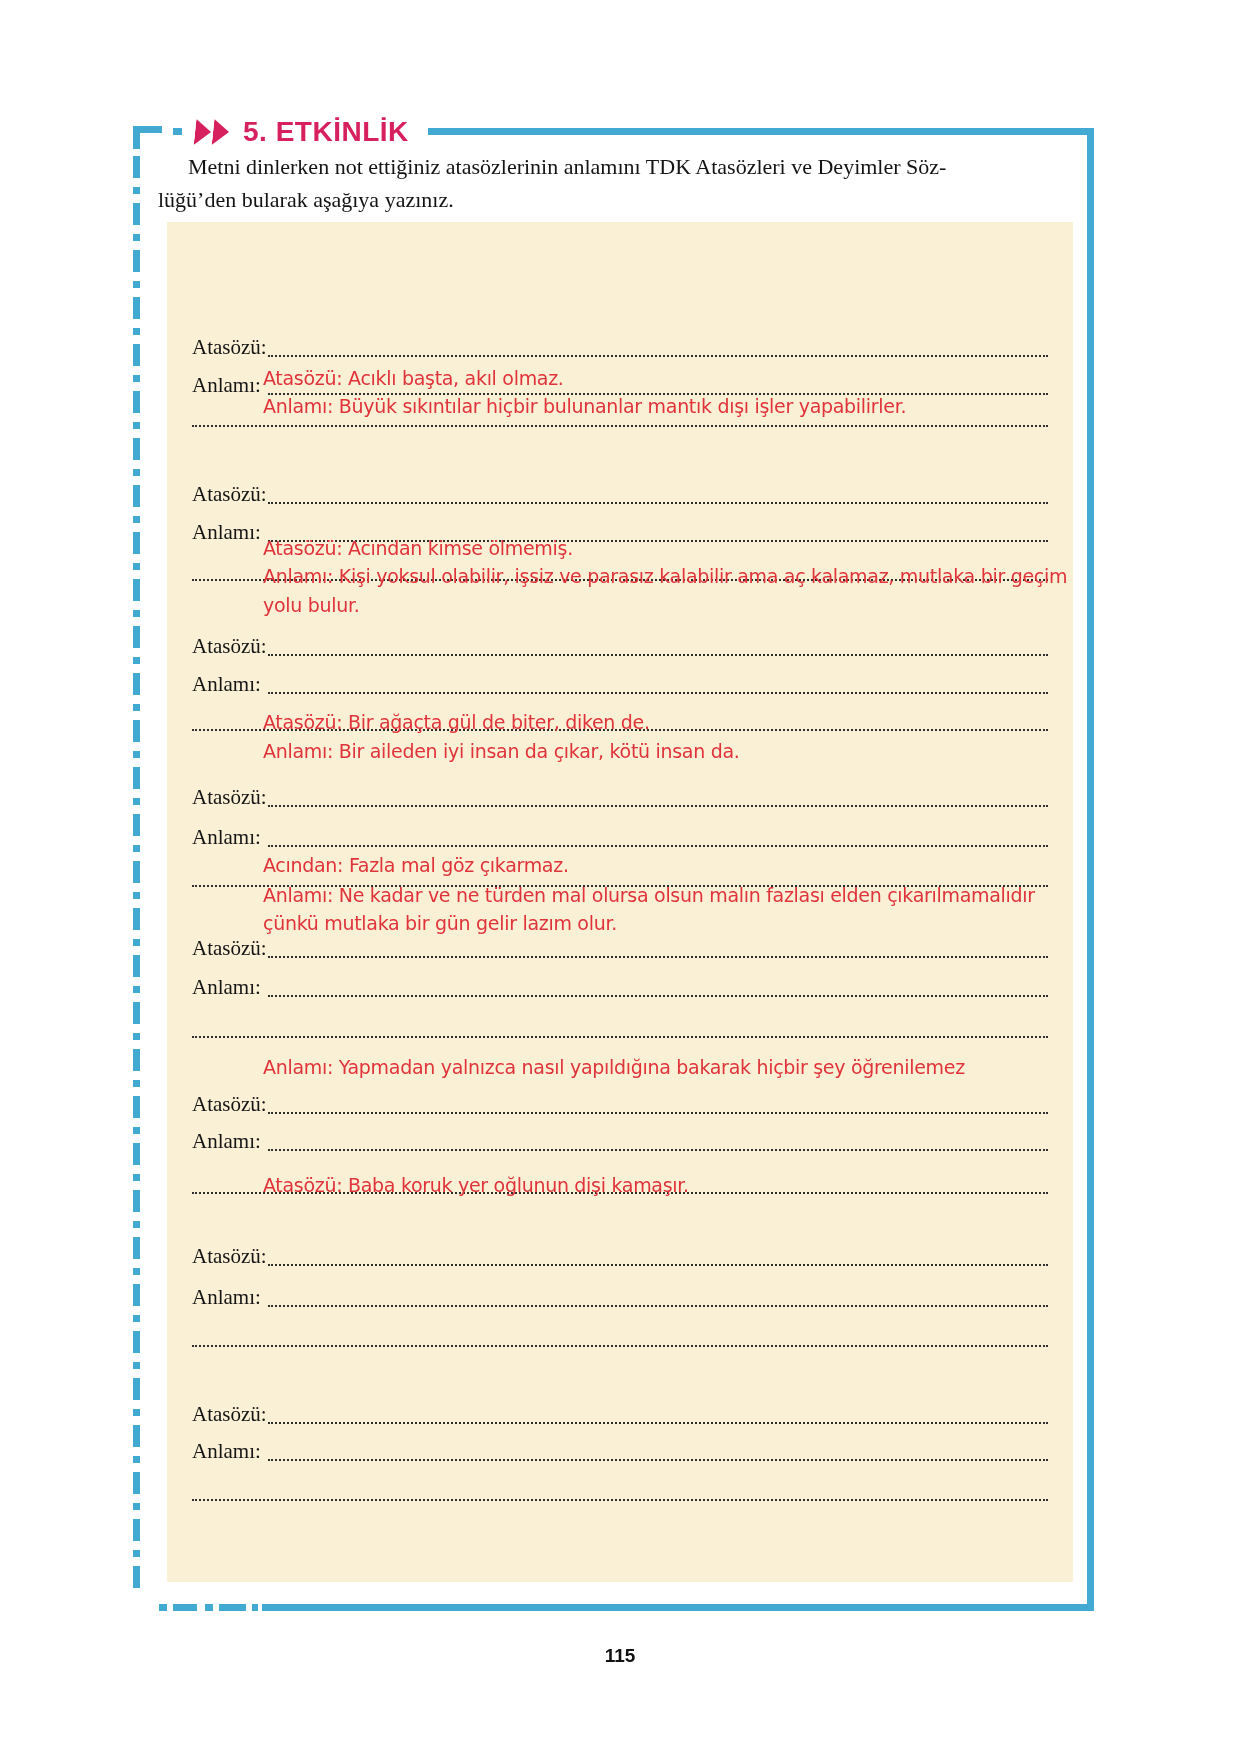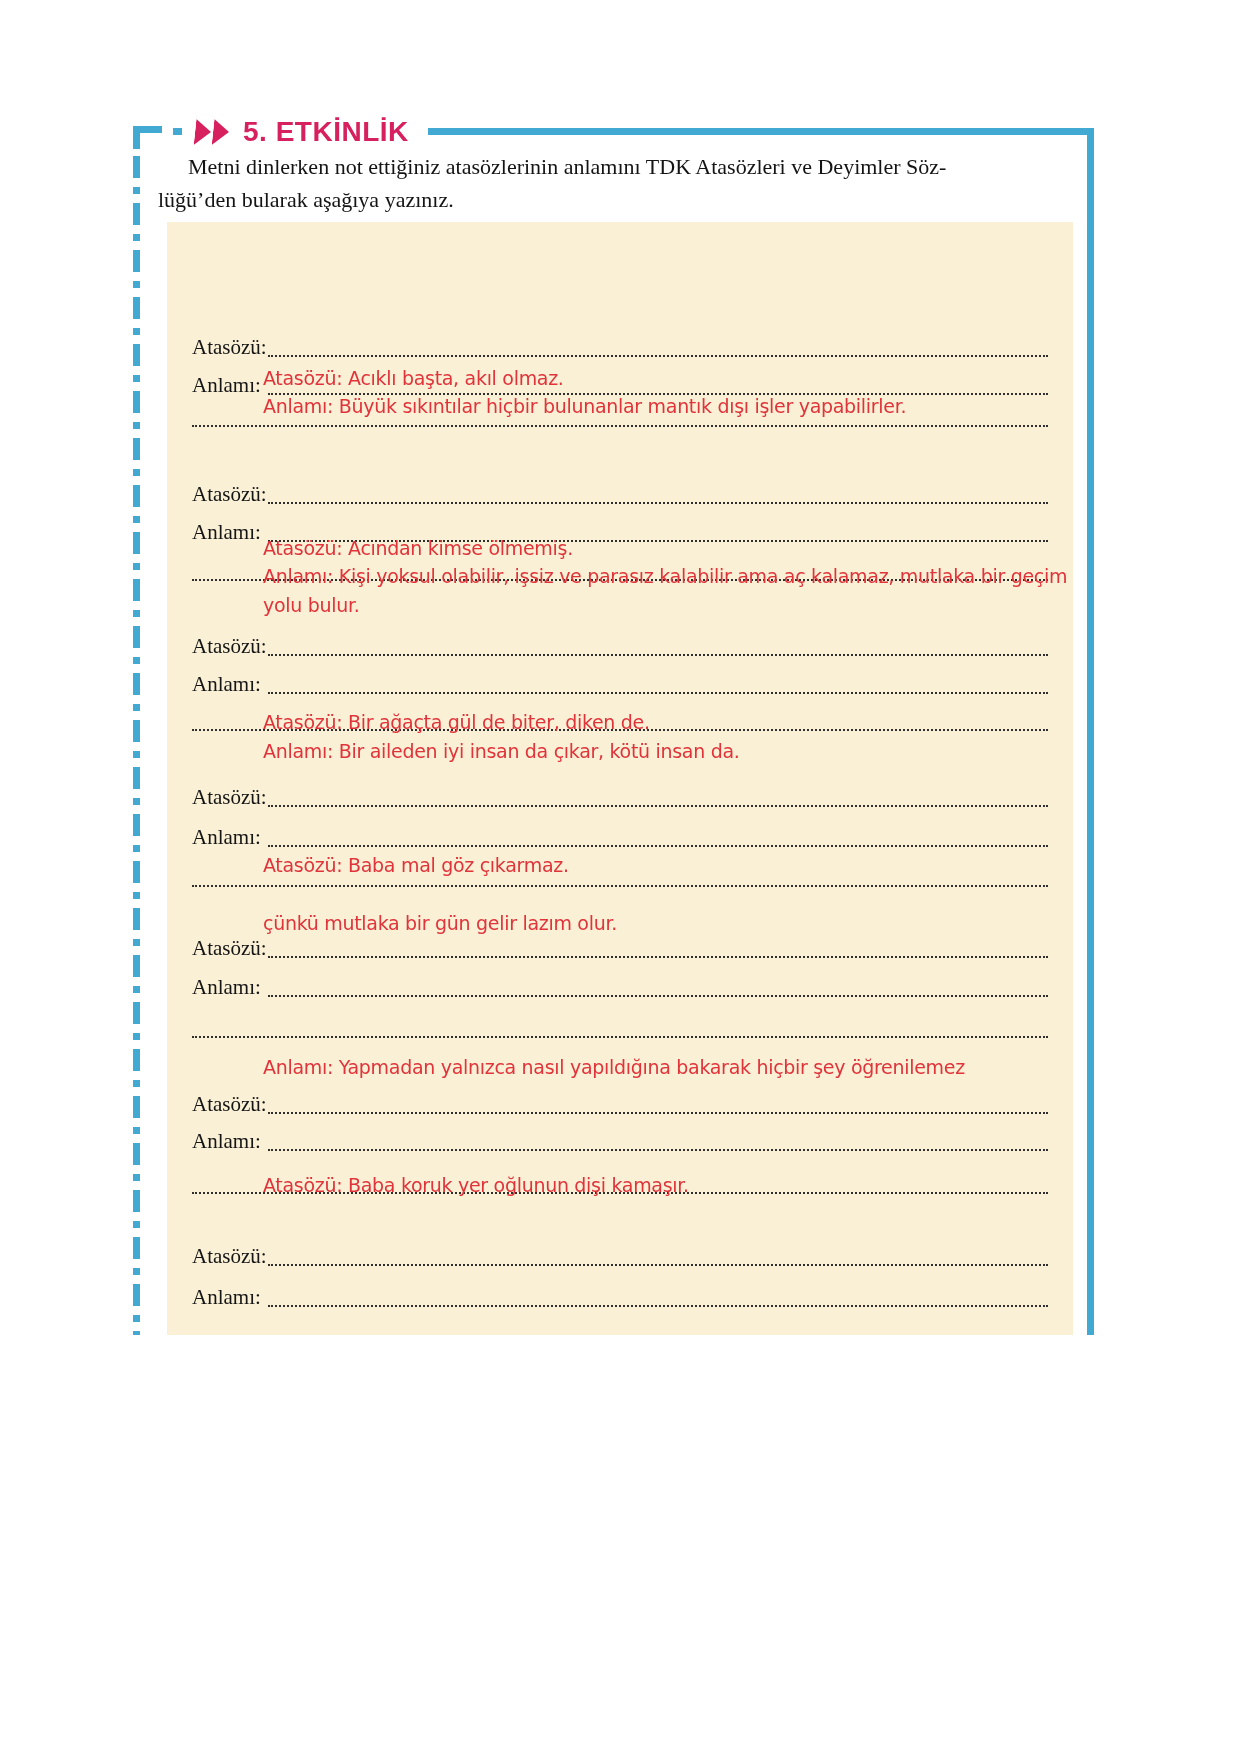--- a/index.html
+++ b/index.html
@@ -1,18 +1,18 @@
 <!DOCTYPE html>
 <html><head>
 <meta charset="utf-8">
 <style>
   html,body{margin:0;padding:0;background:#ffffff;}
   .page{
     position:relative;
-    width:1240px;height:1335px;
+    width:1240px;height:1753px;
     background:#ffffff;
     font-family:"Liberation Serif", serif;
     overflow:hidden;
     border-radius:32px;
   }
   
   .teal{background:#41A9D2;}
   .frame-corner-tl{
     position:absolute;left:133px;top:126px;
     width:22px;height:16px;
@@ -212,21 +212,22 @@
   <div class="ans" style="top:367px">Atasözü: Acıklı başta, akıl olmaz.</div>
   <div class="ans" style="top:395px">Anlamı: Büyük sıkıntılar hiçbir bulunanlar mantık dışı işler yapabilirler.</div>
 
   <div class="ans" style="top:537px">Atasözü: Acından kimse ölmemiş.</div>
   <div class="ans" style="top:565px">Anlamı: Kişi yoksul olabilir, işsiz ve parasız kalabilir ama aç kalamaz, mutlaka bir geçim</div>
   <div class="ans" style="top:594px">yolu bulur.</div>
 
   <div class="ans" style="top:711px">Atasözü: Bir ağaçta gül de biter, diken de.</div>
   <div class="ans" style="top:740px">Anlamı: Bir aileden iyi insan da çıkar, kötü insan da.</div>
 
-  <div class="ans" style="top:854px">Atasözü: Baba mal göz çıkarmaz.</div>
+  <div class="ans" style="top:854px">Acından: Fazla mal göz çıkarmaz.</div>
+  <div class="ans" style="top:884px">Anlamı: Ne kadar ve ne türden mal olursa olsun malın fazlası elden çıkarılmamalıdır</div>
   <div class="ans" style="top:912px">çünkü mutlaka bir gün gelir lazım olur.</div>
 
   <div class="ans" style="top:1056px">Anlamı: Yapmadan yalnızca nasıl yapıldığına bakarak hiçbir şey öğrenilemez</div>
 
   <div class="ans" style="top:1174px">Atasözü: Baba koruk yer oğlunun dişi kamaşır.</div>
 
   <div class="page-number">115</div>
 
 </div>
 

